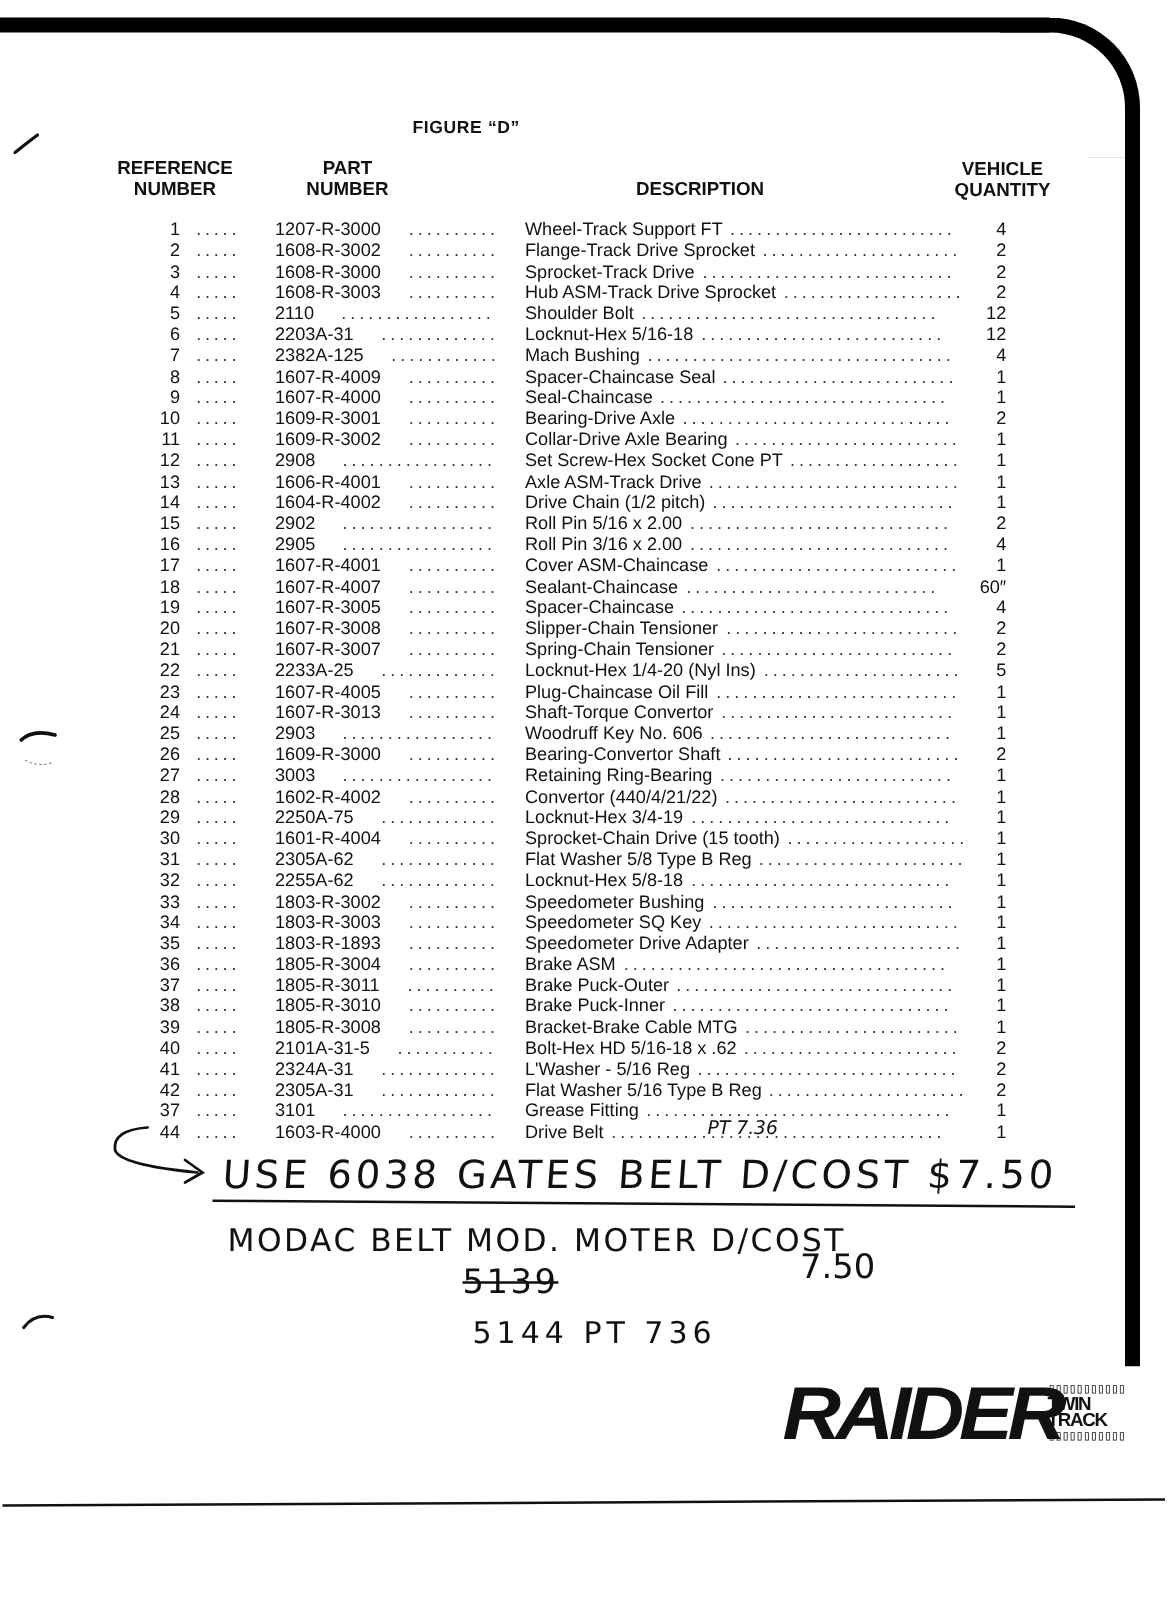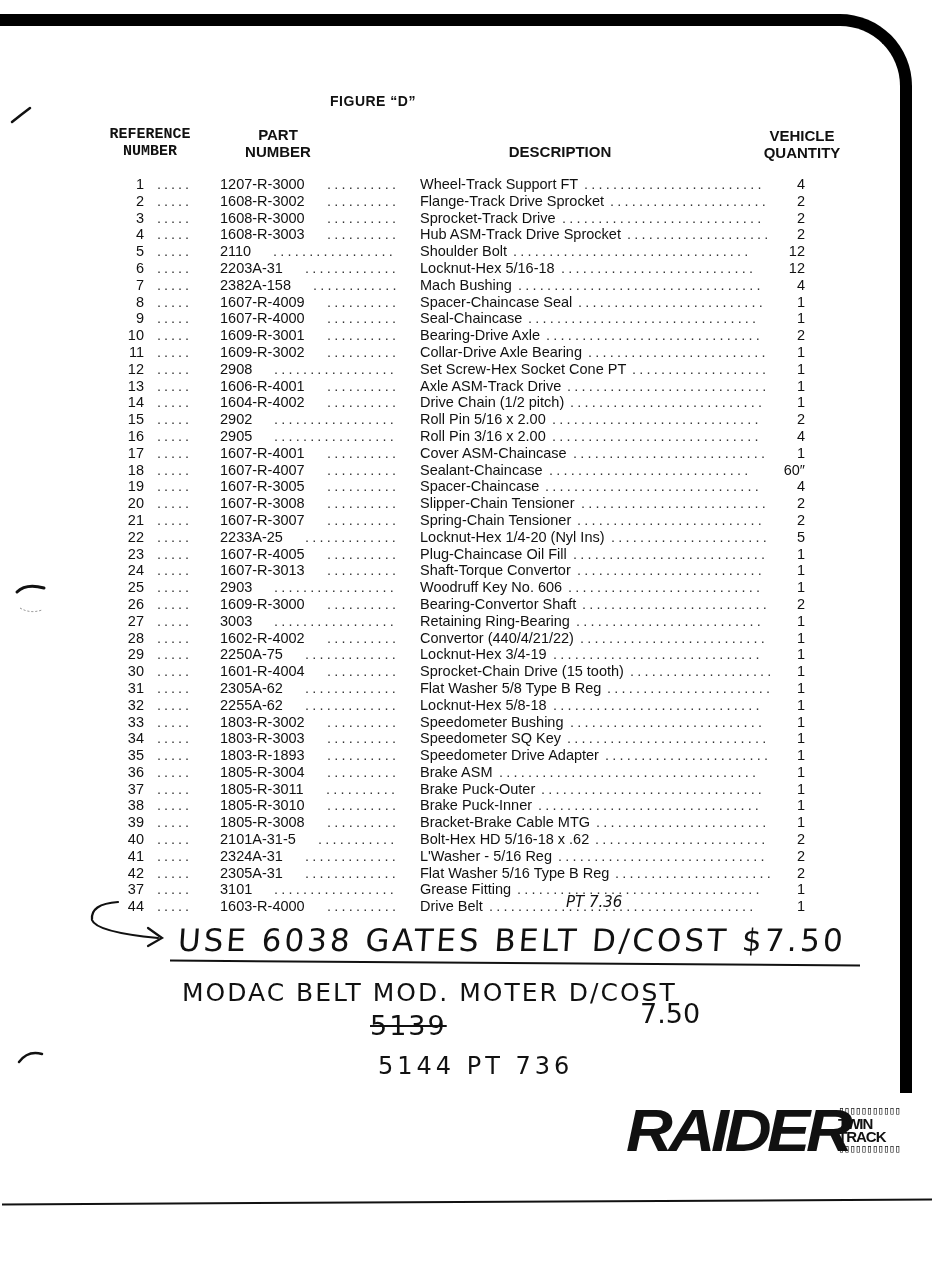--- a/index.html
+++ b/index.html
@@ -7,21 +7,21 @@
          font-family:"Liberation Sans", sans-serif; color:#111; }
   .frame-top { position:absolute; left:0; top:14px; width:840px; height:12px; background:#000; }
   .frame-corner { position:absolute; left:800px; top:14px; width:112px; height:112px;
                   border-top:12px solid #000; border-right:12px solid #000;
                   border-top-right-radius:72px; box-sizing:border-box; }
   .frame-right { position:absolute; left:900px; top:110px; width:12px; height:983px; background:#000; }
   .figure-title { position:absolute; top:93px; left:0; width:778px; text-align:center;
                   font-weight:bold; font-size:14px; letter-spacing:0.5px; padding-left:0; }
   .figure-title span { position:relative; left:-16px; }
   .hdr { position:absolute; font-weight:bold; font-size:15px; line-height:17px; text-align:center; }
-  .hdr-ref { left:96px; top:126px; width:108px;font-family:Liberation Mono, monospace; }
+  .hdr-ref { left:86px; top:126px; width:108px; }
   .hdr-part { left:228px; top:126px; width:100px; }
   .hdr-desc { left:500px; top:143px; width:120px; }
   .hdr-qty { left:750px; top:127px; width:104px; }
   .rows { position:absolute; left:0; top:176px; width:935px; }
   .row { position:relative; height:16.8px; font-size:14.5px; line-height:16.8px; white-space:nowrap; }
   .row > span { position:absolute; top:0; }
   .c-ref { left:120px; width:24px; text-align:right; }
   .c-dots1 { left:157px; letter-spacing:3px; color:#333; }
   .c-part { left:220px; }
   .c-desc { left:420px; }
@@ -134,21 +134,21 @@
       <span class="c-dots1">.....</span>
       <span class="c-part">2203A-31</span>
       <span class="c-desc">Locknut-Hex 5/16-18</span>
       <span class="c-qty">12</span>
       <span class="c-lead" style="left: 305px;">.............</span>
       <span class="c-lead" style="left: 561px;">...........................</span>
     </div>
     <div class="row">
       <span class="c-ref">7</span>
       <span class="c-dots1">.....</span>
-      <span class="c-part">2382A-158</span>
+      <span class="c-part">2382A-125</span>
       <span class="c-desc">Mach Bushing</span>
       <span class="c-qty">4</span>
       <span class="c-lead" style="left: 313px;">............</span>
       <span class="c-lead" style="left: 518px;">..................................</span>
     </div>
     <div class="row">
       <span class="c-ref">8</span>
       <span class="c-dots1">.....</span>
       <span class="c-part">1607-R-4009</span>
       <span class="c-desc">Spacer-Chaincase Seal</span>

